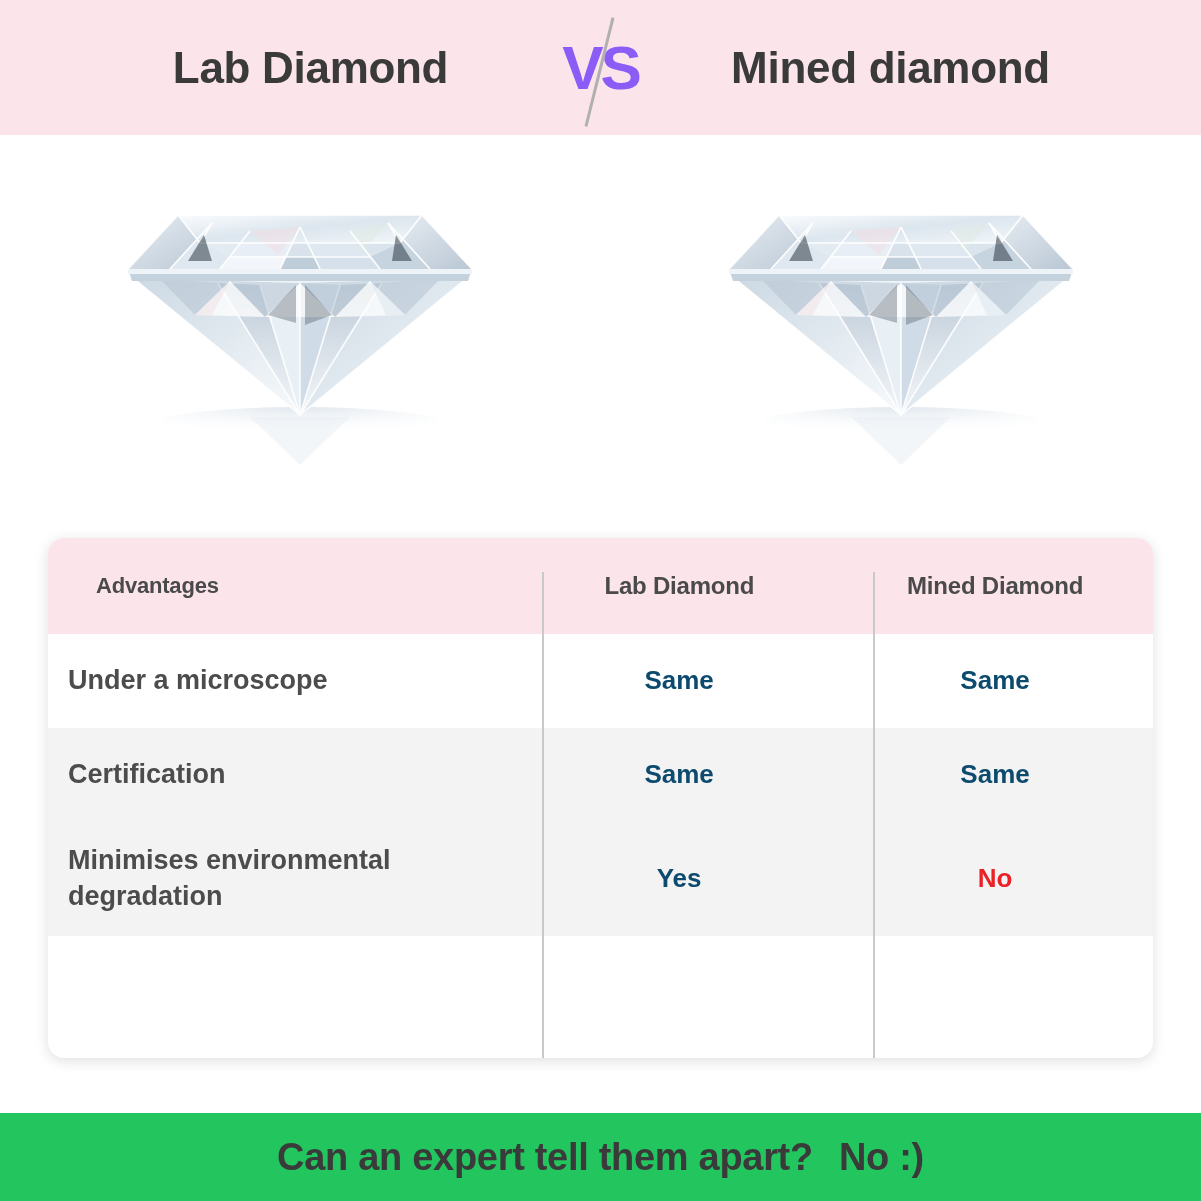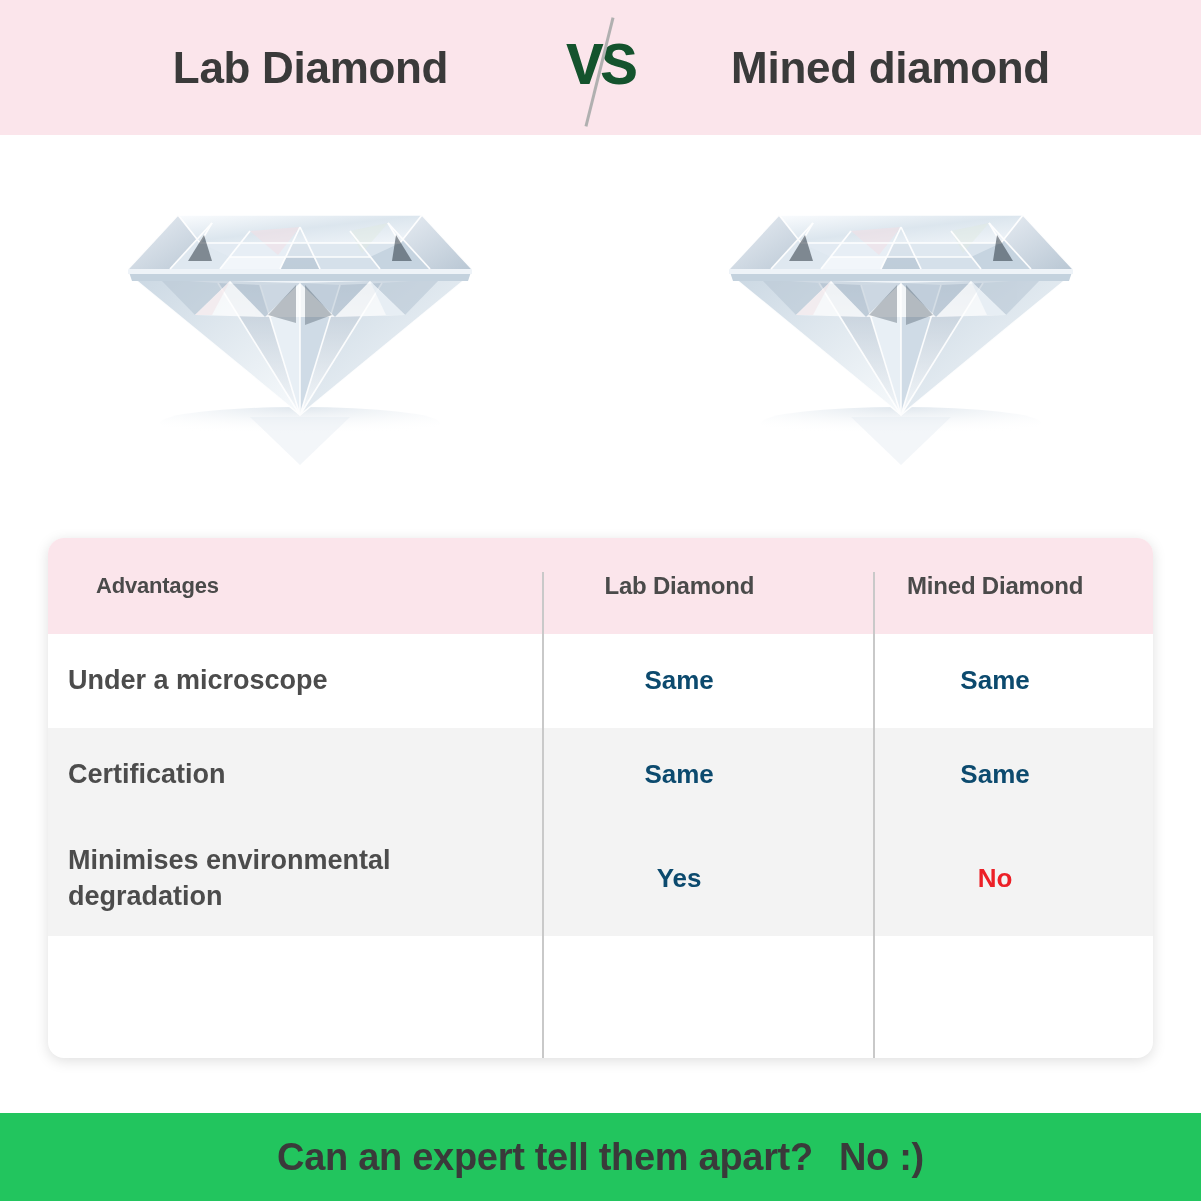--- a/index.html
+++ b/index.html
@@ -48,25 +48,24 @@
     position: relative;
     width: 110px;
     height: 120px;
     display: flex;
     align-items: center;
     justify-content: center;
   }
   .vs-text {
     font-size: 62px;
     font-weight: 700;
-    color: #14532d;
+    color: #8b5cf6;
     letter-spacing: -3px;
     line-height: 1;
     user-select: none;
-    font-family: Liberation Mono, monospace;
   }
   .vs-slash {
     position: absolute;
     left: 52px;
     top: 8px;
     width: 3px;
     height: 112px;
     background: #b0b0b0;
     transform: rotate(14deg);
     transform-origin: center;

